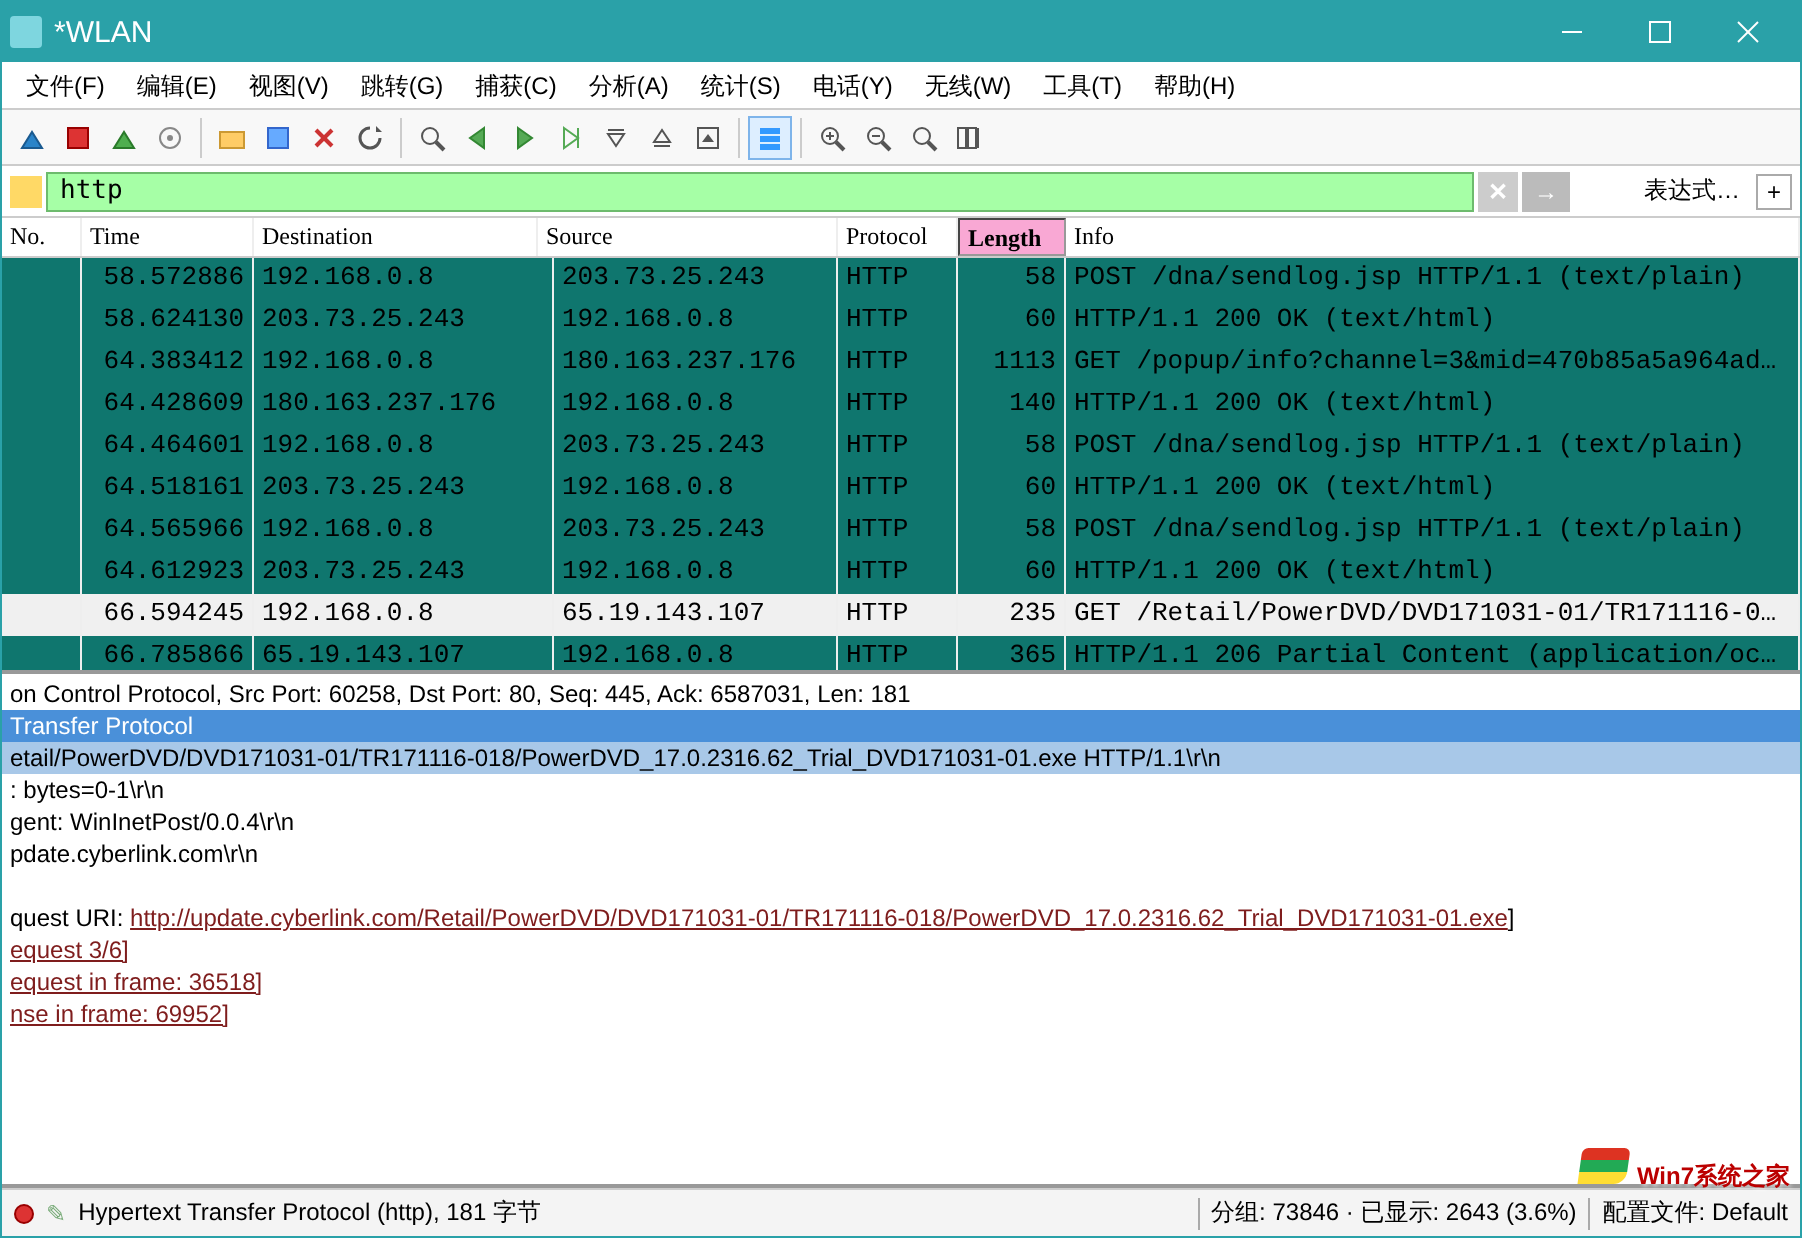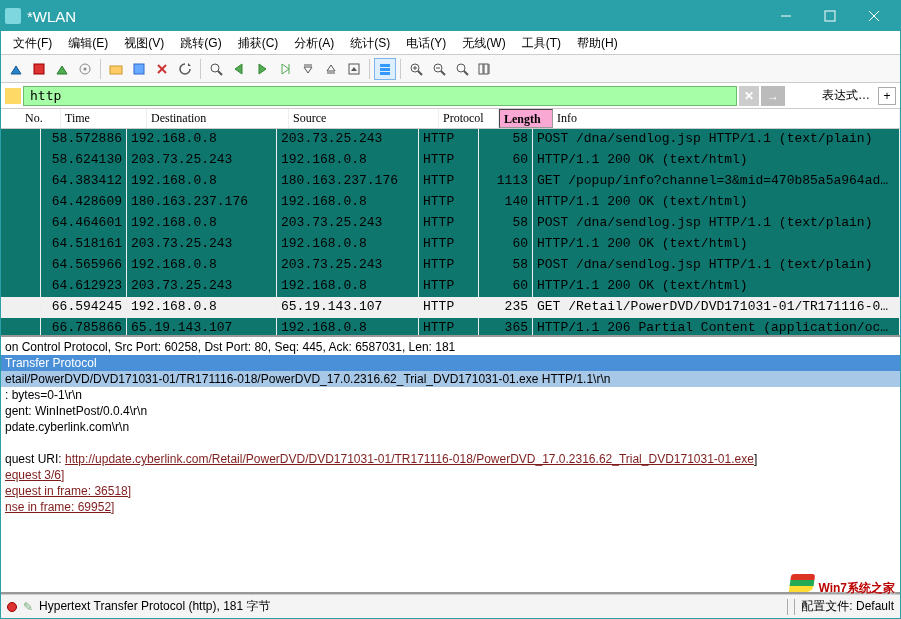--- a/index.html
+++ b/index.html
@@ -26,21 +26,21 @@
 .filterbar { height: 26px; background: #fff; border-bottom: 1px solid #ccc; display: flex; align-items: center; padding: 2px 4px; gap: 2px; }
 .filterbar .fav { width: 16px; height: 16px; background: #ffd966; cursor: pointer; }
 .filterbar input { flex: 1; height: 20px; background: #a6ffa6; border: 1px solid #6dbb6d; padding: 0 6px; font-family: monospace; font-size: 13px; }
 .filterbar .clear { width: 20px; height: 20px; background:#ccc; color:#fff; display: flex; align-items: center; justify-content: center; cursor: pointer; font-weight:bold; }
 .filterbar .apply { width: 24px; height: 20px; background:#bbb; color:#fff; display: flex; align-items: center; justify-content: center; cursor: pointer; }
 .filterbar .expr { padding: 2px 6px; cursor: pointer; margin-left: 29px; }
 .filterbar .plus { width: 18px; height: 18px; border: 1px solid #aaa; text-align:center; cursor:pointer; line-height:16px; }
 
 
 .packets { flex: 0 0 228px; overflow-y: scroll; overflow-x: hidden; border-bottom: 2px solid #999; position: relative; }
-.phdr { display: flex; background: #fff; border-bottom: 1px solid #ccc; position: sticky; top: 0; height: 20px; padding-left: 20px; }
+.phdr { display: flex; background: #fff; border-bottom: 1px solid #ccc; position: sticky; top: 0; height: 20px; }
 .phdr .col, .prow .col { padding: 2px 4px; border-right: 1px solid #eee; overflow: hidden; white-space: nowrap; text-overflow: ellipsis; font-family: "Courier New", monospace; font-size: 13px; }
 .col-no { width: 40px; }
 .col-time { width: 86px; text-align: right; padding-right: 8px; }
 .col-src { width: 150px; }
 .col-dst { width: 142px; }
 .col-proto { width: 60px; }
 .col-len { width: 54px; text-align: right; padding-right: 6px; }
 .col-info { flex: 1; }
 .phdr .col { font-family: "Segoe UI"; font-size: 12px; background: #fff; text-align: left; }
 .phdr .col.pressed { background: #f9a8d4; border: 1px inset #999; font-weight: bold; }
@@ -359,17 +359,18 @@
   <div class="ln"><a>equest in frame: 36518]</a></div>
   <div class="ln"><a>nse in frame: 69952]</a></div>
 </div>
 
 <div class="statusbar">
   <div class="dot"></div>
   <span style="color:#7a7;">✎</span>
   <span>Hypertext Transfer Protocol (http), 181 字节</span>
   <span class="spacer"></span>
   <span class="sep"></span>
+  <span>分组: 73846 · 已显示: 2643 (3.6%)</span>
   <span class="sep"></span>
   <span>配置文件: Default</span>
 </div>
 
 <div class="watermark"><span class="flag"></span><span>Win7系统之家</span></div>
 
 </body></html>

